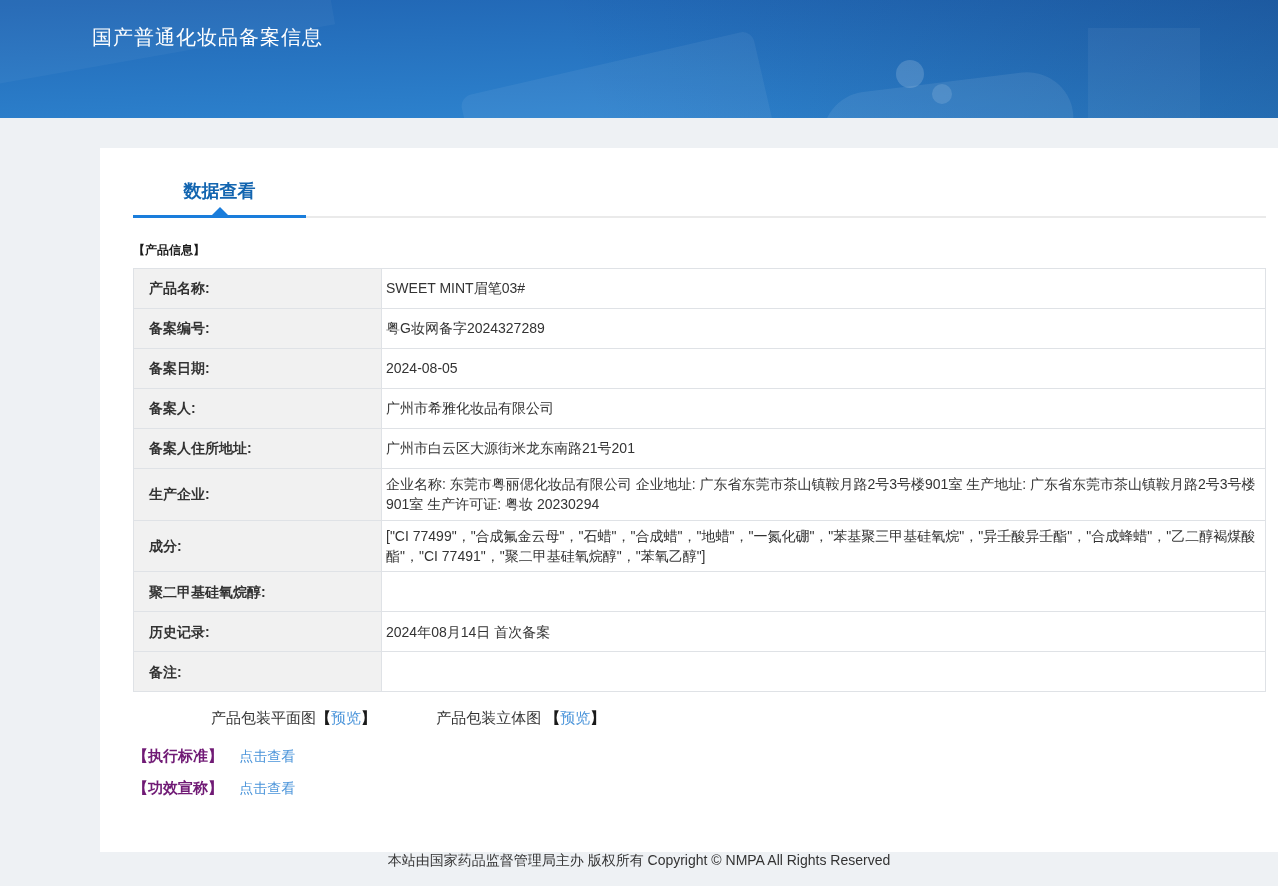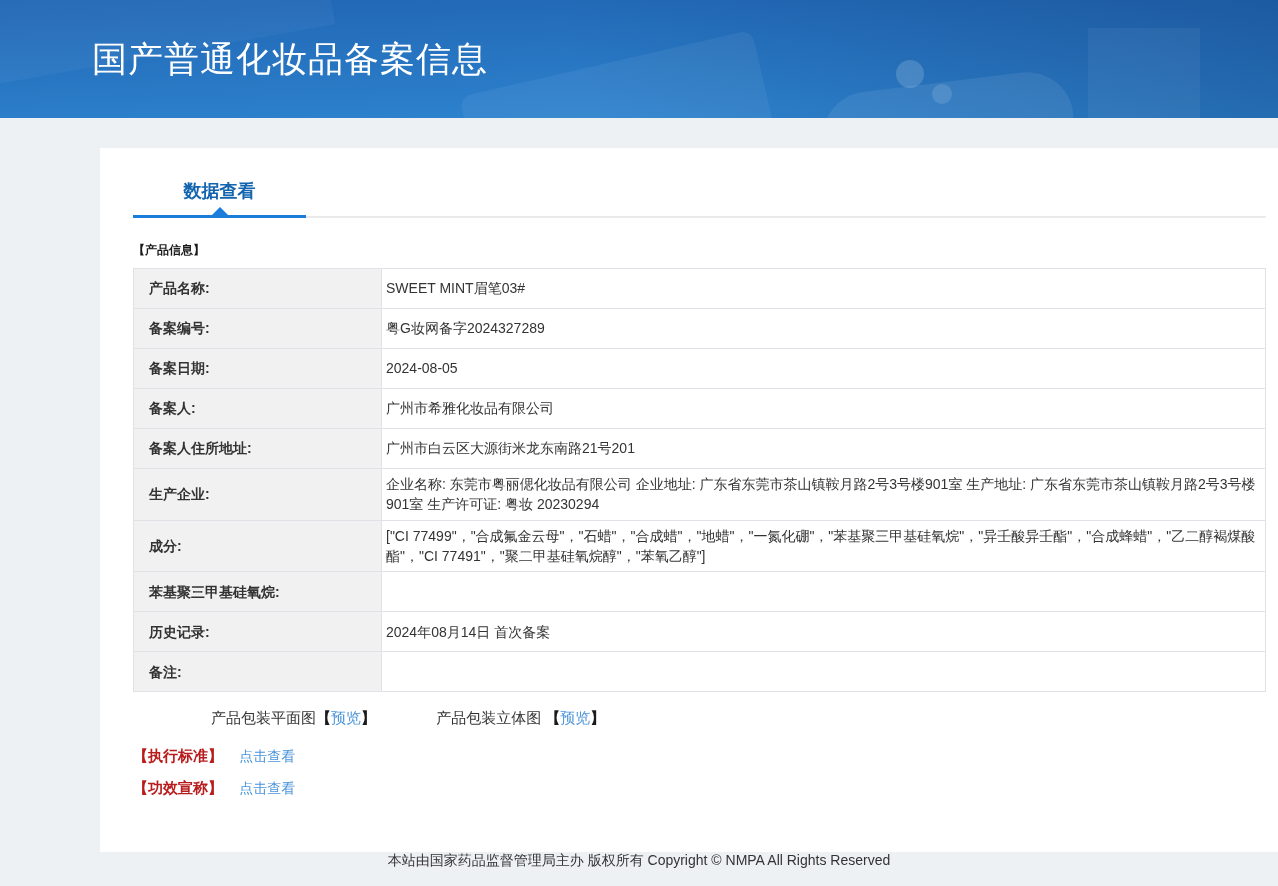--- a/index.html
+++ b/index.html
@@ -16,22 +16,22 @@
     height: 118px;
     background: linear-gradient(178deg, #2166b4 0%, #2f87d2 100%);
     overflow: hidden;
   }
   .header-dark-overlay {
     position: absolute; inset: 0;
     background: linear-gradient(250deg, rgba(10,40,95,0.30) 0%, rgba(10,40,95,0.0) 55%);
   }
   .page-title {
     position: absolute;
-    left: 92px; top: 36px;
-    font-size: 35px;
+    left: 92px; top: 24px;
+    font-size: 20px;
     letter-spacing: 1px;
     color: #ffffff;
     font-weight: 400;
     z-index: 3;
   }
   .shape { position: absolute; z-index: 1; }
   .shape-band-left  { left: -50px; top: -34px; width: 380px; height: 92px; background: rgba(255,255,255,0.04); transform: rotate(-10deg); }
   .shape-band-mid   { left: 468px; top: 62px;  width: 300px; height: 112px; background: rgba(255,255,255,0.06); transform: rotate(-13deg); border-radius: 12px; }
   .shape-blob       { left: 822px; top: 82px;  width: 252px; height: 92px;  background: rgba(255,255,255,0.08); border-radius: 60px; transform: rotate(-7deg); }
   .shape-circle-a   { left: 896px; top: 60px;  width: 28px;  height: 28px;  background: rgba(255,255,255,0.16); border-radius: 50%; }
@@ -119,21 +119,21 @@
   .pkg-group-stereo { margin-left: 56px; }
   .bracket { font-weight: bold; color: #1a1a1a; }
   a.link, .link {
     color: #4a94da;
     text-decoration: none;
     cursor: pointer;
     font-size: 15px;
   }
   .std-row { margin-top: 19px; font-size: 15px; }
   .std-row .section-inline {
-    font-size: 15px; font-weight: bold; color: #b91c1c;
+    font-size: 15px; font-weight: bold; color: #701a75;
   }
   .std-row .link { margin-left: 12px; font-size: 14px; }
   .std-row + .std-row { margin-top: 13px; }
   
   .footer {
     height: 34px;
     display: flex;
     justify-content: center;
     font-size: 14px;
     color: #333;
@@ -190,21 +190,21 @@
       </tr>
       <tr>
         <td class="row-label">生产企业:</td>
         <td class="row-value">企业名称: 东莞市粤丽偲化妆品有限公司 企业地址: 广东省东莞市茶山镇鞍月路2号3号楼901室 生产地址: 广东省东莞市茶山镇鞍月路2号3号楼901室 生产许可证: 粤妆 20230294</td>
       </tr>
       <tr>
         <td class="row-label">成分:</td>
         <td class="row-value">["CI 77499"，"合成氟金云母"，"石蜡"，"合成蜡"，"地蜡"，"一氮化硼"，"苯基聚三甲基硅氧烷"，"异壬酸异壬酯"，"合成蜂蜡"，"乙二醇褐煤酸酯"，"CI 77491"，"聚二甲基硅氧烷醇"，"苯氧乙醇"]</td>
       </tr>
       <tr>
-        <td class="row-label">苯基聚三甲基硅氧烷:</td>
+        <td class="row-label">聚二甲基硅氧烷醇:</td>
         <td class="row-value"></td>
       </tr>
       <tr>
         <td class="row-label">历史记录:</td>
         <td class="row-value">2024年08月14日 首次备案</td>
       </tr>
       <tr>
         <td class="row-label">备注:</td>
         <td class="row-value"></td>
       </tr>

